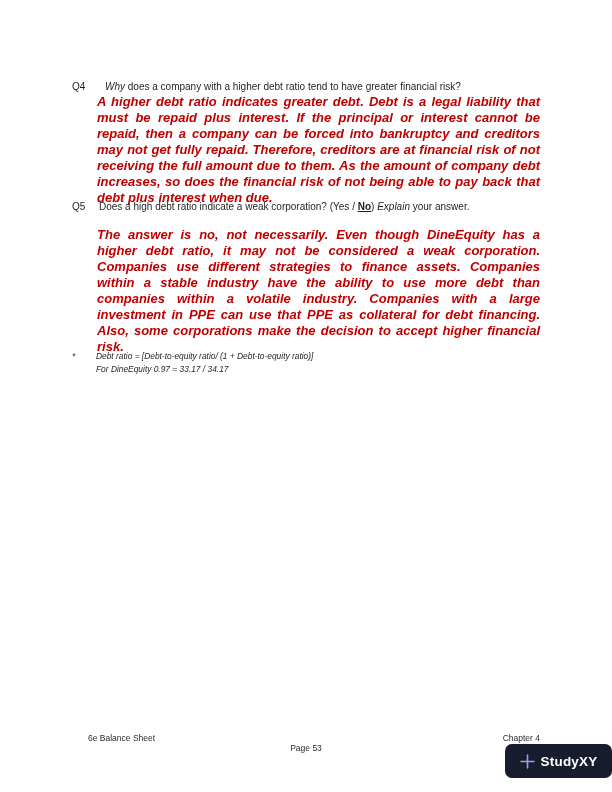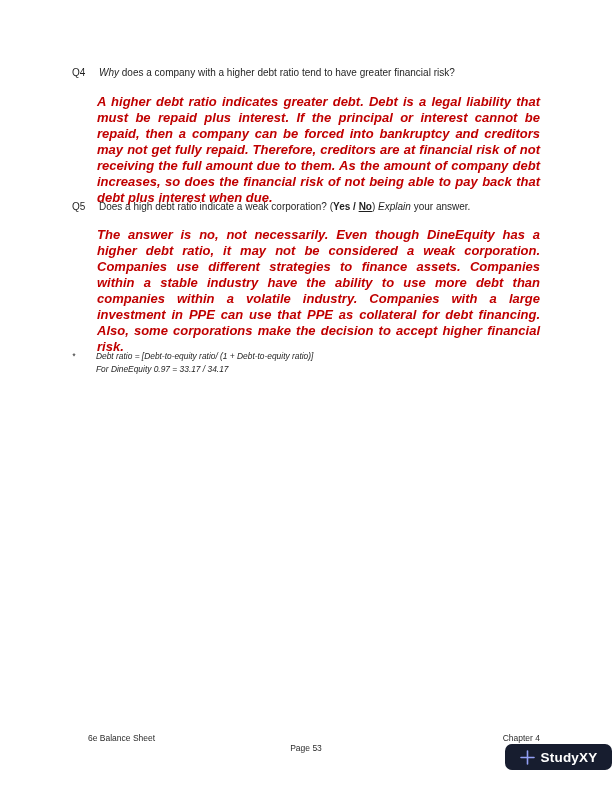--- a/index.html
+++ b/index.html
@@ -14,27 +14,27 @@
   .page { position: absolute; inset: 0; }
 
   .qrow {
     position: absolute;
     left: 72px;
     right: 70px;
     display: flex;
     font-size: 10px;
     line-height: 13px;
   }
-  .qrow.q4 { top: 66px; }
+  .qrow.q4 { top: 80px; gap: 6px; }
   .qrow.q5 { top: 200px; }
   .qlabel { width: 27px; flex: none; }
   .qtext  { flex: 1; }
 
   .ital { font-style: italic; }
-  .bold { font-weight: bold; text-align: right; }
+  .bold { font-weight: normal; text-align: right; }
   .bold-underline { font-weight: bold; text-decoration: underline; margin-top: 23px; }
 
   .answer {
     position: absolute;
     left: 97px;
     width: 443px;
     font-size: 13px;
     line-height: 16px;
     font-weight: bold;
     font-style: italic;
@@ -67,21 +67,21 @@
   }
   .footer .f-left  { position: absolute; left: 16px; }
   .footer .f-center{ position: absolute; left: 50%; transform: translateX(-50%); margin-top: 10px; }
   .footer .f-right { position: absolute; right: 0; }
 
   .badge {
     position: absolute;
     top: 744px;
     right: 0;
     width: 107px;
-    height: 26px;
+    height: 34px;
     border-radius: 7px;
     display: flex;
     align-items: center;
     justify-content: center;
     gap: 6px;
     cursor: pointer;
   }
   .badge-text {
     font-size: 13.5px;
     font-weight: 600;

